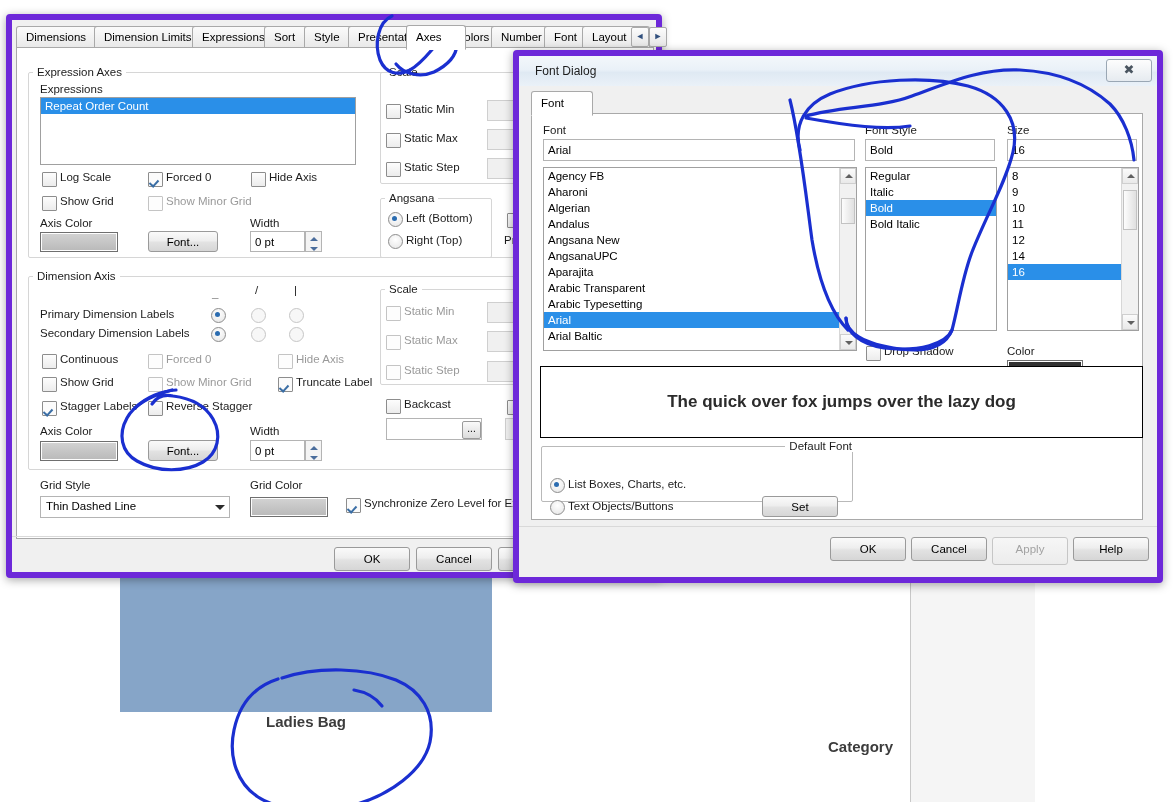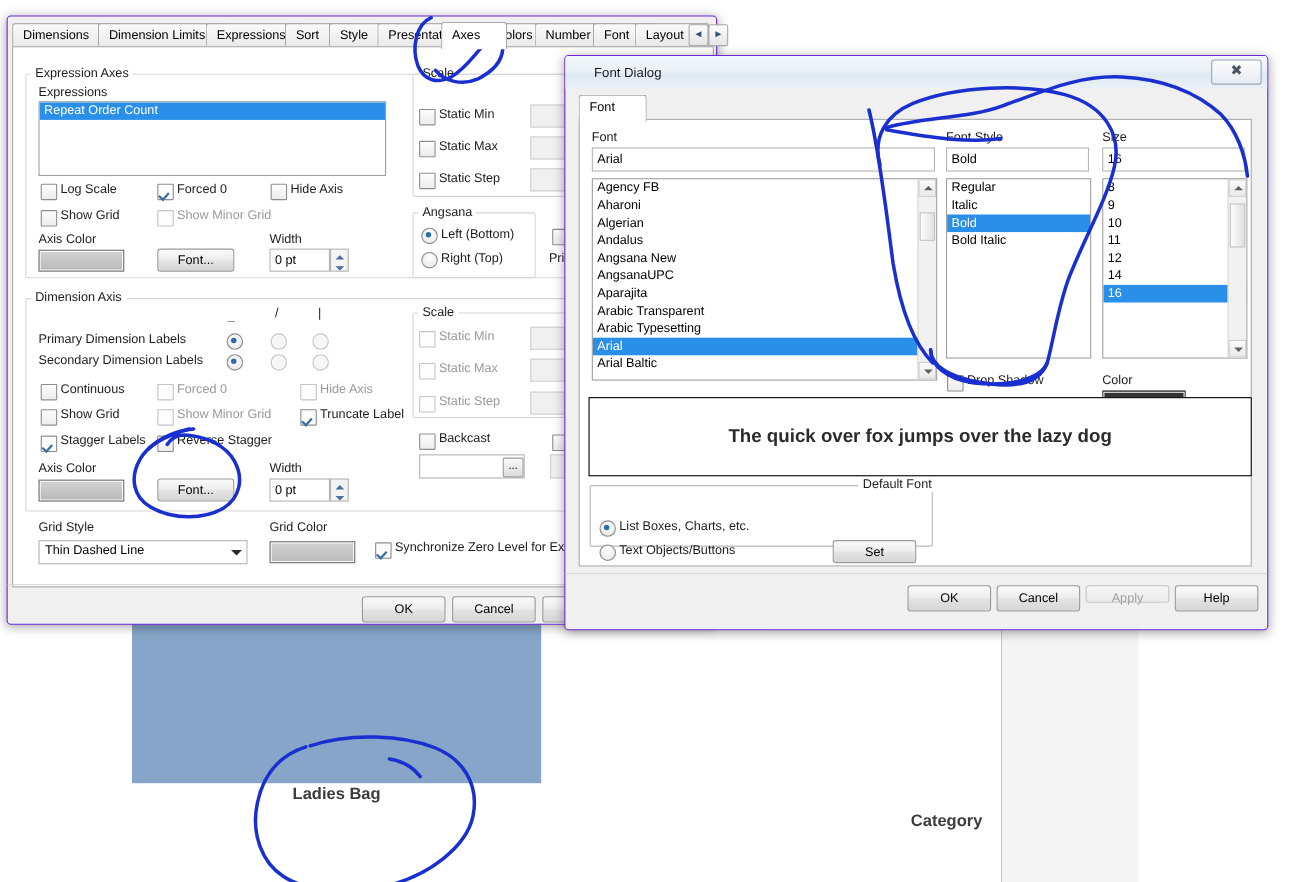--- a/index.html
+++ b/index.html
@@ -16,25 +16,25 @@
   #bar-ladies{position:absolute;left:120px;top:562px;width:372px;height:150px;background:#86a5c8;}
   #bar-ladies-label{position:absolute;left:120px;top:713px;width:372px;text-align:center;
     font-weight:bold;font-size:15px;color:#3c3c3c;}
   #right-pane{position:absolute;left:911px;top:564px;width:124px;height:238px;background:#f5f5f5;}
   #cat-label{position:absolute;left:828px;top:738px;font-weight:bold;font-size:15px;color:#3c3c3c;
     overflow:hidden;height:18px;}
 
   
   .win{
     position:absolute;background:#f0f0f0;
-    border:1px solid #6d28d9;border-radius:4px;
+    border:6px solid #6d28d9;border-radius:4px;
     box-shadow:0 2px 10px rgba(0,0,0,.35);
   }
   .titlebar{
-    height:30px;line-height:30px;padding-left:26px;font-size:12px;color:#1c1c1c;
+    height:30px;line-height:30px;padding-left:16px;font-size:12px;color:#1c1c1c;
     background:linear-gradient(to bottom,#f3f7fb 0%,#eaf1f8 45%,#dfe9f3 55%,#eaf1f8 100%);
     border-top-left-radius:3px;border-top-right-radius:3px;position:relative;
   }
   .closebtn{
     position:absolute;right:5px;top:3px;width:44px;height:21px;
     border:1px solid #9aa7b4;border-radius:3px;
     background:linear-gradient(to bottom,#fdfdfd,#e6ebf0);
     text-align:center;line-height:20px;font-size:13px;color:#4a5560;font-family:"DejaVu Sans",sans-serif;
   }
   .tabstrip{position:relative;height:22px;}
@@ -347,21 +347,21 @@
   </fieldset>
   <div class="rd on" style="left:31px;top:422px;"></div>
   <div class="lbl" style="left:49px;top:422px;">List Boxes, Charts, etc.</div>
   <div class="rd" style="left:31px;top:444px;"></div>
   <div class="lbl" style="left:49px;top:444px;">Text Objects/Buttons</div>
   <div class="btn" style="left:243px;top:440px;width:76px;height:21px;line-height:20px;">Set</div>
 
   <div class="dlgsep" style="top:470px;"></div>
   <div class="btn" style="left:311px;top:481px;width:76px;height:24px;line-height:23px;">OK</div>
   <div class="btn" style="left:392px;top:481px;width:76px;height:24px;line-height:23px;">Cancel</div>
-  <div class="btn disabled" style="left:473px;top:481px;width:76px;height:16px;line-height:23px;">Apply</div>
+  <div class="btn disabled" style="left:473px;top:481px;width:76px;height:28px;line-height:23px;">Apply</div>
   <div class="btn" style="left:554px;top:481px;width:76px;height:24px;line-height:23px;">Help</div>
 </div>
 
 <svg class="ink" width="1174" height="802" viewBox="0 0 1174 802">
   <g fill="none" stroke="#1a2fd0" stroke-width="3.2" stroke-linecap="round" stroke-linejoin="round">
 
     <path d="M392 16 C378 22 374 44 380 60 C386 74 398 76 410 70 C424 62 432 48 441 40 C452 30 458 34 457 45 C456 58 446 66 434 72 C420 78 404 74 396 64"></path>
 
     <path d="M172 390 C150 396 134 405 127 418 C118 434 121 452 137 461 C158 473 186 472 203 462 C218 453 222 435 213 419 C205 405 189 398 173 396 C163 394 156 398 152 404"></path>
     <path d="M135 408 C146 397 162 391 176 390"></path>

